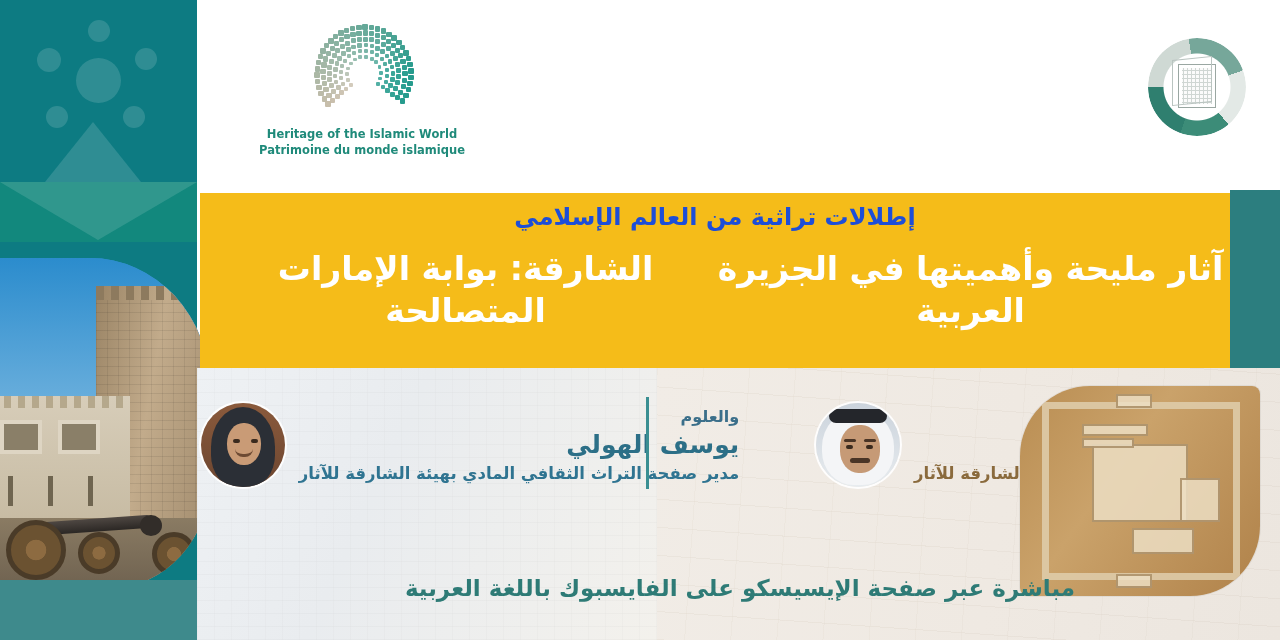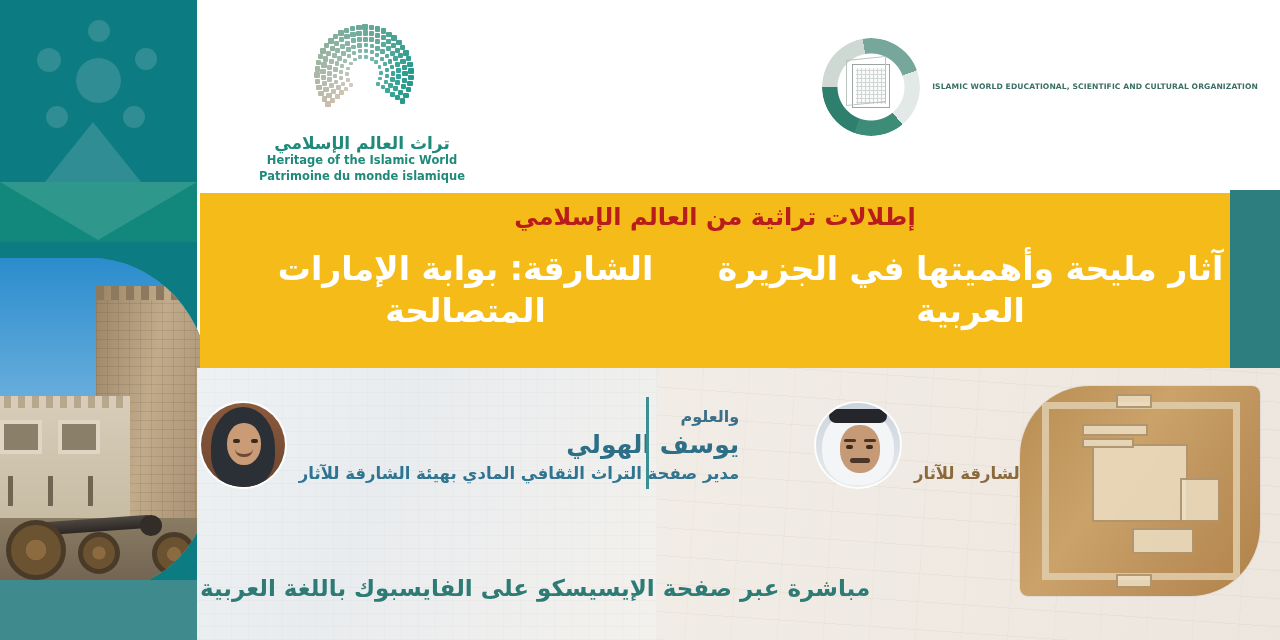--- a/index.html
+++ b/index.html
@@ -167,21 +167,21 @@
   .yellow-band {
     position:absolute; left:200px; top:193px; width:1030px; height:175px;
     background:#f5bc19;
   }
   .teal-right-strip {
     position:absolute; left:1230px; top:190px; width:50px; height:178px;
     background:#2c7e7f;
   }
   .event-kicker {
     position:absolute; left:0; right:0; top:10px;
-    text-align:center; color:#b91c1c; font-weight:bold; font-size:24px;
+    text-align:center; color:#1d4ed8; font-weight:bold; font-size:24px;
     direction:rtl; letter-spacing:.5px;
   }
   .titles { position:absolute; left:0; right:0; top:55px; display:flex; direction:rtl; }
   .title-col { flex:1 1 50%; text-align:center; color:#ffffff;
                font-size:33px; font-weight:bold; line-height:1.28; direction:rtl; }
   .title-col.left-col { padding-left:16px; }
   .title-col.right-col { padding-right:4px; }
 
   
   .speakers { position:absolute; left:200px; top:375px; width:1080px; height:140px; display:flex; direction:rtl; }
@@ -211,21 +211,21 @@
   
   .date-bar {
     position:absolute; left:398px; top:527px; width:622px; height:34px;
     background:#f5bc19; display:flex; align-items:center; justify-content:center;
   }
   .date-text { color:#ffffff; font-weight:bold; font-size:17px; direction:rtl; white-space:nowrap; }
 
   
   .live-note {
     position:absolute; left:200px; top:575px; width:1080px;
-    text-align:left; color:#2e7b76; font-weight:bold; font-size:23px; direction:rtl;
+    text-align:center; color:#2e7b76; font-weight:bold; font-size:23px; direction:rtl;
   }
 
   
   .aerial {
     position:absolute; right:20px; top:386px; width:240px; height:210px;
     background:linear-gradient(125deg,#b98d52,#caa26a 40%, #b0824a);
     border-radius:70px 8px 70px 8px;
     overflow:hidden;
     box-shadow:0 0 0 1px rgba(0,0,0,.05);
   }
@@ -428,32 +428,30 @@
           <span class="dot" style="left: 67.7975px; top: 34.9425px; width: 3.8px; height: 3.8px; background: rgb(73, 160, 144); opacity: 0.75;"></span>
           <span class="dot" style="left: 62.2624px; top: 33.2381px; width: 3.8px; height: 3.8px; background: rgb(88, 163, 146); opacity: 0.75;"></span>
           <span class="dot" style="left: 56.4763px; top: 33.4907px; width: 3.8px; height: 3.8px; background: rgb(104, 166, 149); opacity: 0.75;"></span>
           <span class="dot" style="left: 51.1107px; top: 35.6711px; width: 3.8px; height: 3.8px; background: rgb(119, 170, 152); opacity: 0.75;"></span>
           <span class="dot" style="left: 46.7886px; top: 39.5262px; width: 3.8px; height: 3.8px; background: rgb(134, 173, 155); opacity: 0.75;"></span>
           <span class="dot" style="left: 44.0114px; top: 44.6085px; width: 3.8px; height: 3.8px; background: rgb(150, 176, 158); opacity: 0.75;"></span>
           <span class="dot" style="left: 43.1015px; top: 50.3282px; width: 3.8px; height: 3.8px; background: rgb(165, 179, 160); opacity: 0.75;"></span>
           <span class="dot" style="left: 44.1646px; top: 56.0214px; width: 3.8px; height: 3.8px; background: rgb(181, 183, 163); opacity: 0.75;"></span>
           <span class="dot" style="left: 47.0772px; top: 61.0274px; width: 3.8px; height: 3.8px; background: rgb(196, 186, 166); opacity: 0.75;"></span>
         </div>
-      <div class="hiw-caption-ar">تراث العالم الإسلامي</div>
       <div class="hiw-caption-en">Heritage of the Islamic World</div>
       <div class="hiw-caption-en">Patrimoine du monde islamique</div>
     </div>
 
     <div class="icesco-logo">
       <div class="icesco-mark">
         <div class="ic-ring"></div>
         <div class="ic-cube"></div>
       </div>
       <div class="icesco-text">
-        <div class="icesco-en">ISLAMIC WORLD EDUCATIONAL, SCIENTIFIC AND CULTURAL ORGANIZATION</div>
       </div>
     </div>
   </div>
 
   <div class="teal-right-strip"></div>
   <div class="yellow-band">
     <div class="event-kicker">إطلالات تراثية من العالم الإسلامي</div>
     <div class="titles">
       <div class="title-col right-col">آثار مليحة وأهميتها في الجزيرة العربية</div>
       <div class="title-col left-col">الشارقة: بوابة الإمارات المتصالحة</div>

